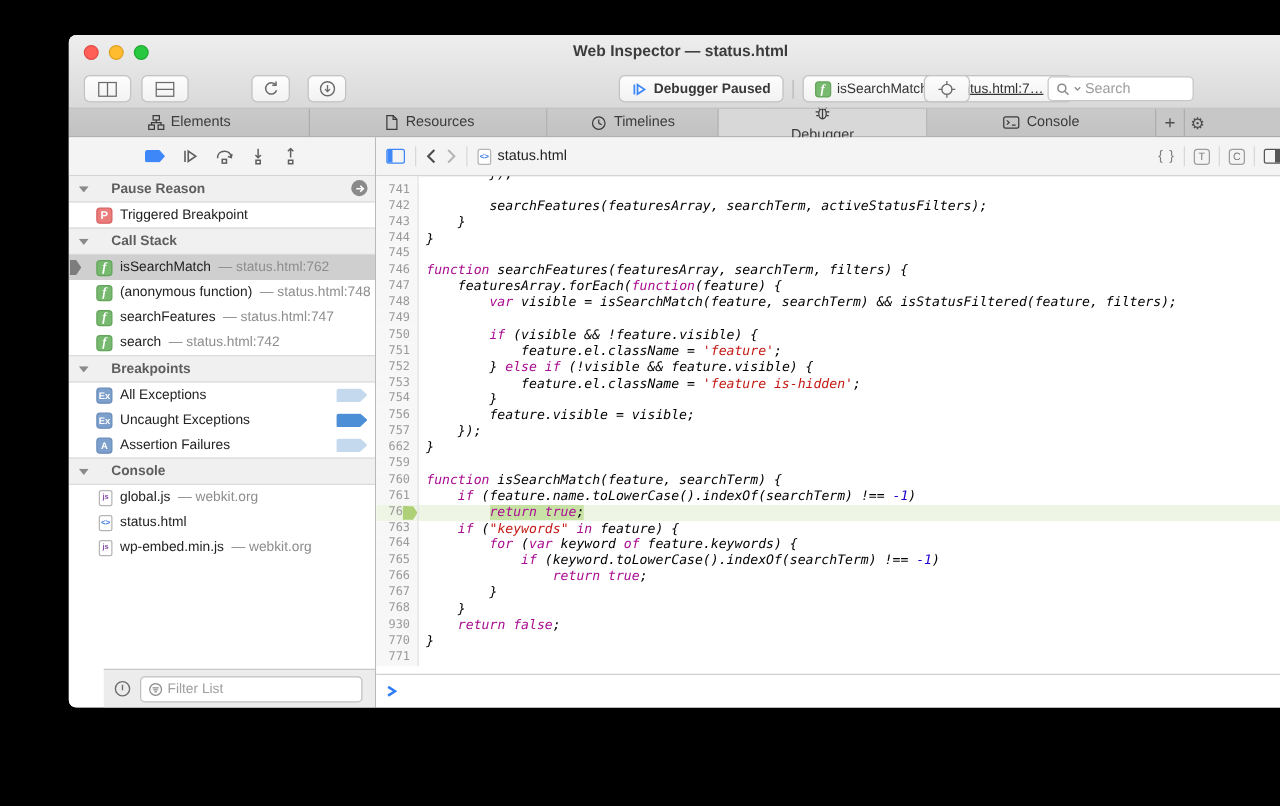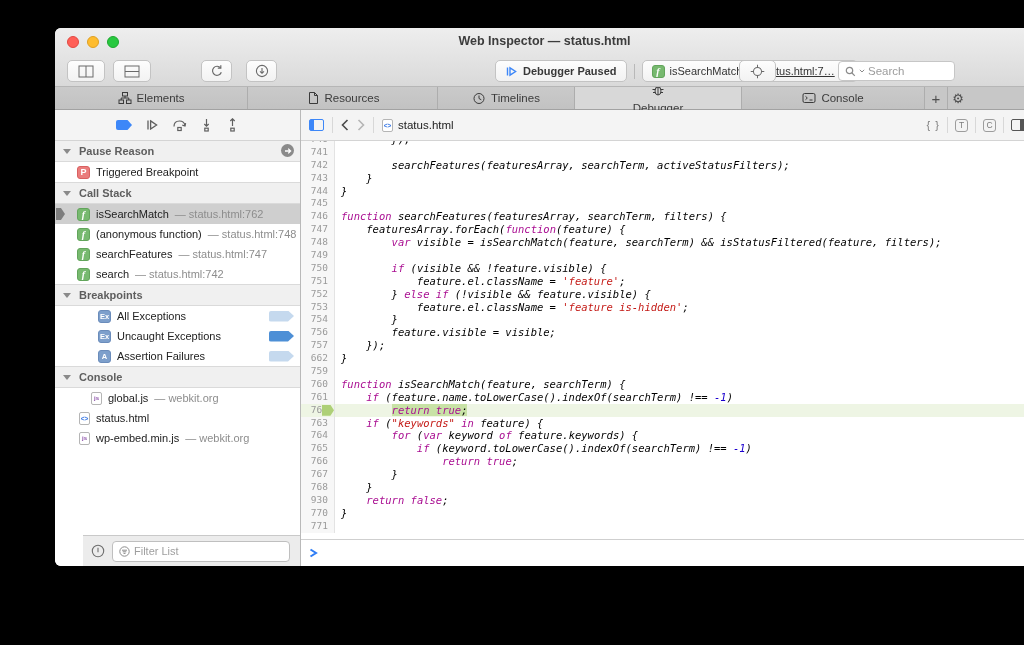--- a/index.html
+++ b/index.html
@@ -50,33 +50,33 @@
             border-right:1px solid #adadad;color:#4e4e4e;font-size:15px;}
   .tabextra.gear{border-right:none;width:20px;font-size:13px;}
   
   .wbody{flex:1;display:flex;min-height:0;}
   .sidebar{width:246px;flex:none;display:flex;flex-direction:column;border-right:1px solid #b9b9b9;
            box-sizing:border-box;background:#fff;}
   .dbgbar{height:30px;flex:none;background:#f4f4f4;border-bottom:1px solid #d4d4d4;
           display:flex;align-items:center;justify-content:center;gap:13px;}
   .panels{flex:1;overflow:hidden;font-size:11px;color:#222;}
   .sechdr{position:relative;height:20px;background:#f0f0f0;border-top:1px solid #dadada;
-          border-bottom:1px solid #dadada;display:flex;align-items:center;gap:8px;
+          border-bottom:1px solid #dadada;display:flex;align-items:center;gap:18px;
           padding-left:8px;font-weight:700;color:#5e5e5e;}
   .panels > .sechdr:first-child{border-top:none;}
   .srow{position:relative;height:20px;display:flex;align-items:center;gap:6px;padding-left:22px;
         white-space:nowrap;overflow:hidden;}
   .srow.sel{background:#cfcfcf;}
   .gray{color:#8d8d8d;}
   .pbadge{width:13px;height:13px;border-radius:3px;background:#ea7c7c;border:1px solid #d96060;
           box-sizing:border-box;color:#fff;font-weight:700;font-size:9px;display:flex;
           align-items:center;justify-content:center;flex:none;}
   .bluebadge{width:13px;height:13px;border-radius:3px;background:#7d9fcb;border:1px solid #6a8cbb;
           box-sizing:border-box;color:#fff;font-weight:700;font-size:7.5px;display:flex;
-          align-items:center;justify-content:center;flex:none;margin-left:21px;}
+          align-items:center;justify-content:center;flex:none;}
   .framemarker{position:absolute;left:1px;top:4px;width:9px;height:12px;background:#7d7d7d;
           clip-path:polygon(0 0,55% 0,100% 50%,55% 100%,0 100%);}
   .bp-pill{margin-left:auto;margin-right:6px;width:25px;height:11px;flex:none;
            clip-path:polygon(0 0,76% 0,100% 50%,76% 100%,0 100%);border-radius:2px;}
   .bp-pill.off{background:#c5d9ee;}
   .bp-pill.on{background:#4d8fd6;}
   .docicon{width:11px;height:13px;border:1px solid #b5b5b5;border-radius:2px;background:#fff;
            box-sizing:border-box;display:flex;align-items:center;justify-content:center;
            font-size:6px;font-weight:700;flex:none;}
   .docicon.js{color:#8a4fa8;}
@@ -392,21 +392,21 @@
 
           <div class="sechdr">
             <span>
                 <svg width="8" height="5" viewBox="0 0 8 5">
                   <path d="M0 0h8L4 5z" fill="#8a8a8a"></path>
                 </svg>
               </span>
             <span>Console</span>
           </div>
           <div id="src-rows">
-              <div class="srow" style="padding-left: 24px; margin-left: 12px;">
+              <div class="srow" style="padding-left: 24px;">
                 <span class="docicon js">js</span>
                 <span>global.js</span>
                 <span class="gray"> — webkit.org</span>
               </div>
               <div class="srow" style="padding-left: 24px;">
                 <span class="docicon html">&lt;&gt;</span>
                 <span>status.html</span>
               </div>
               <div class="srow" style="padding-left: 24px;">
                 <span class="docicon js">js</span>

